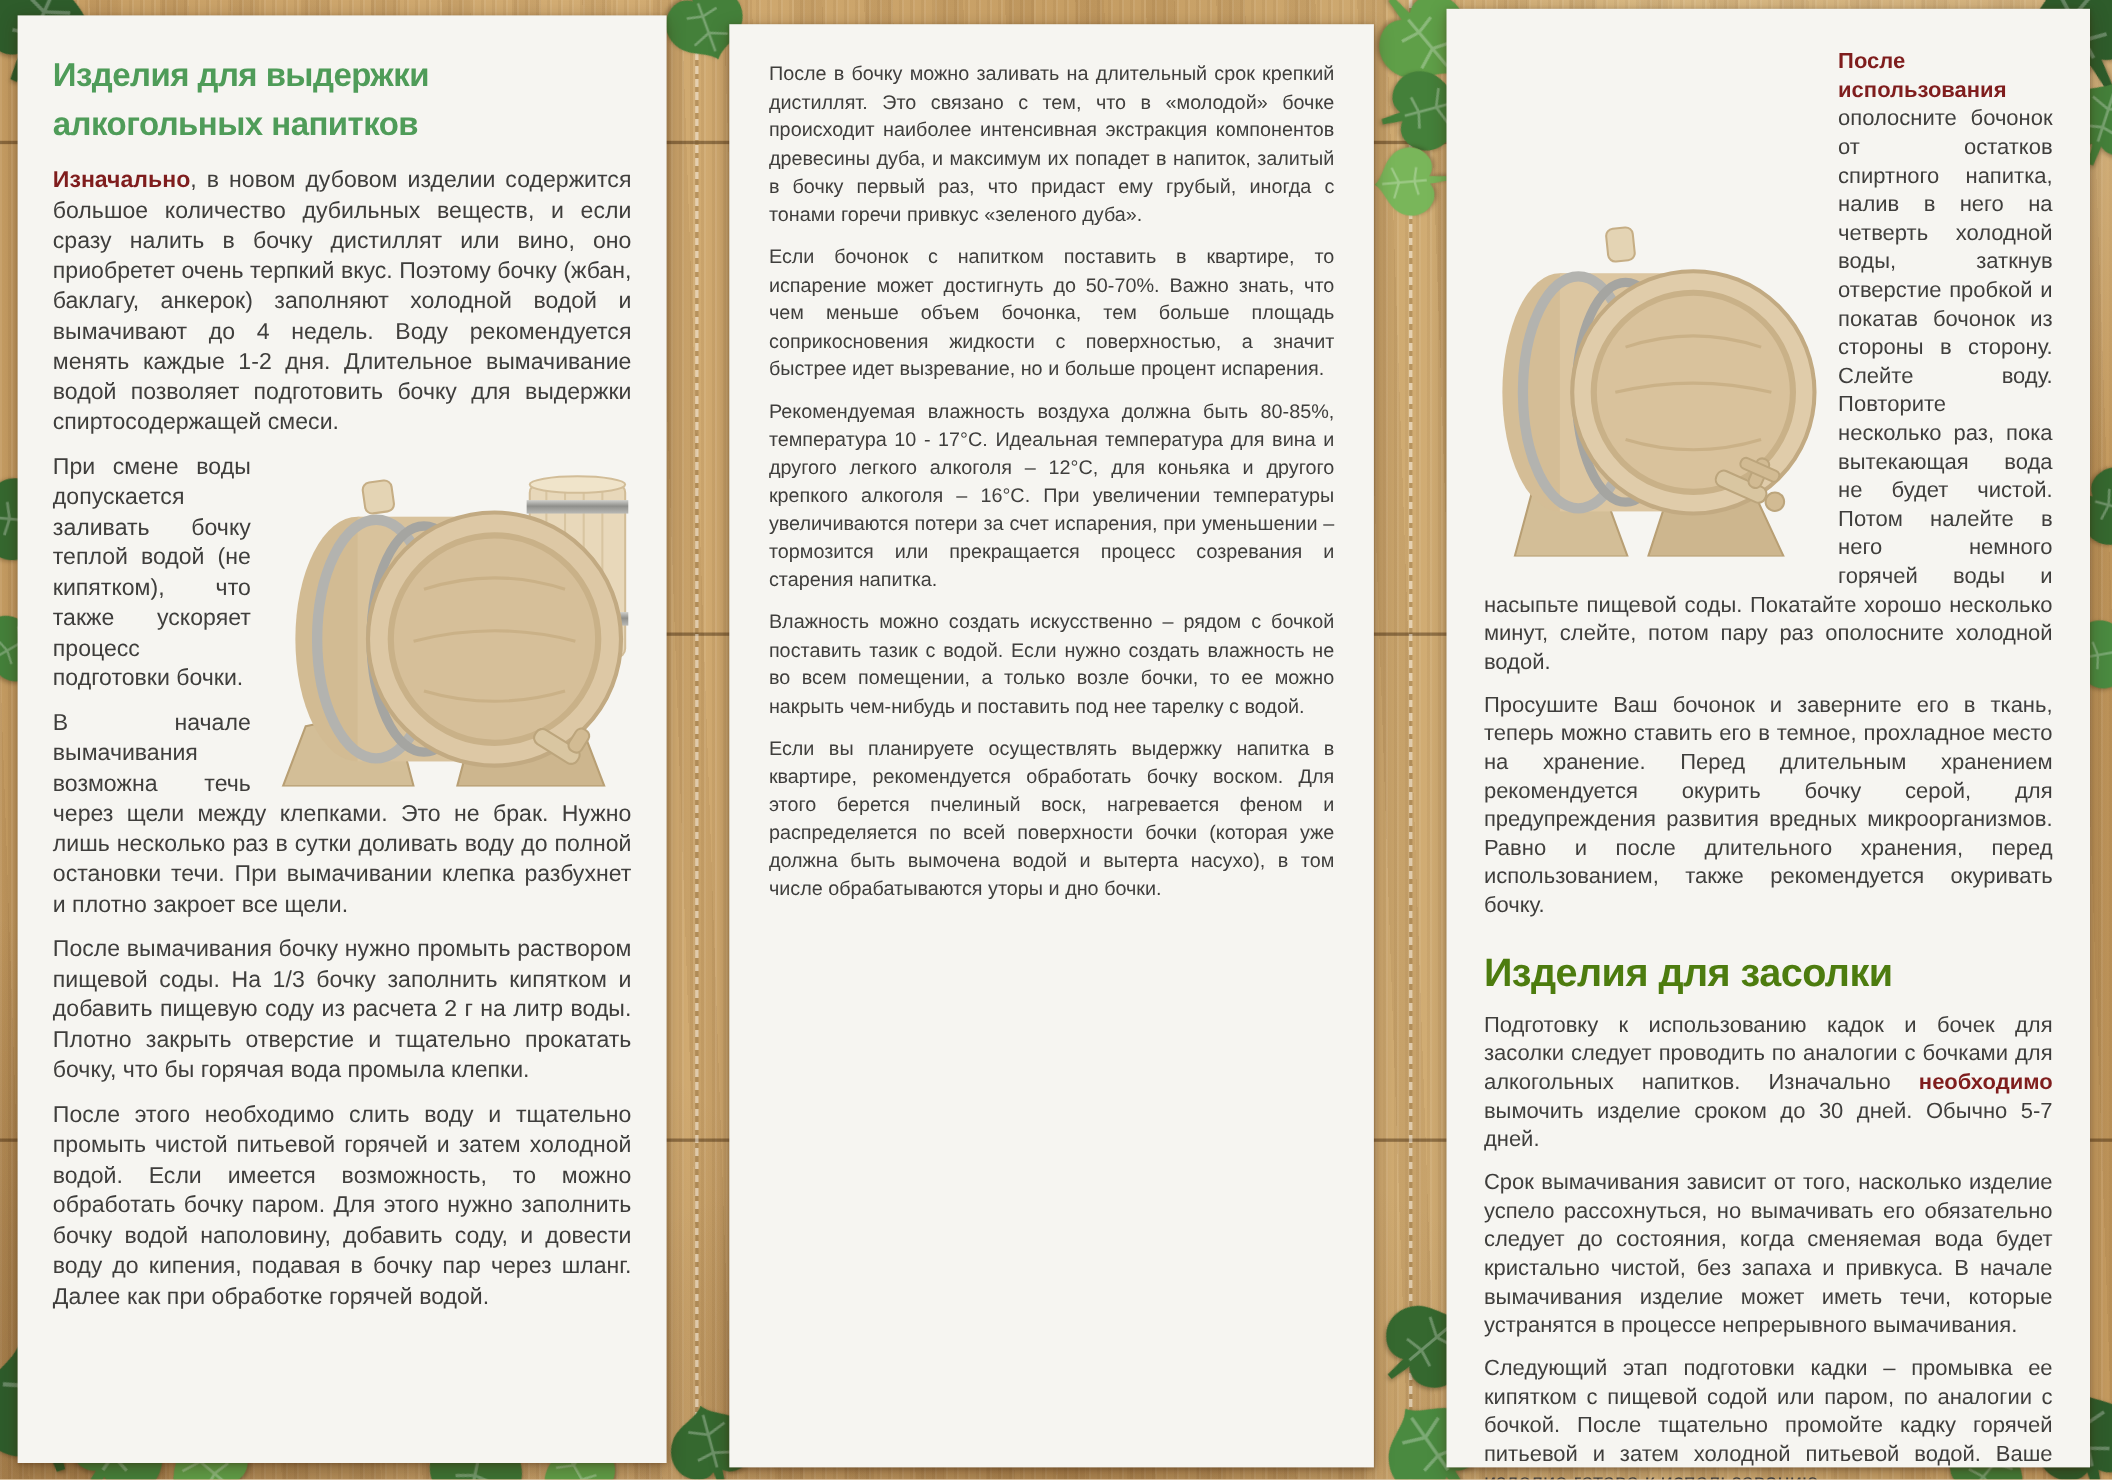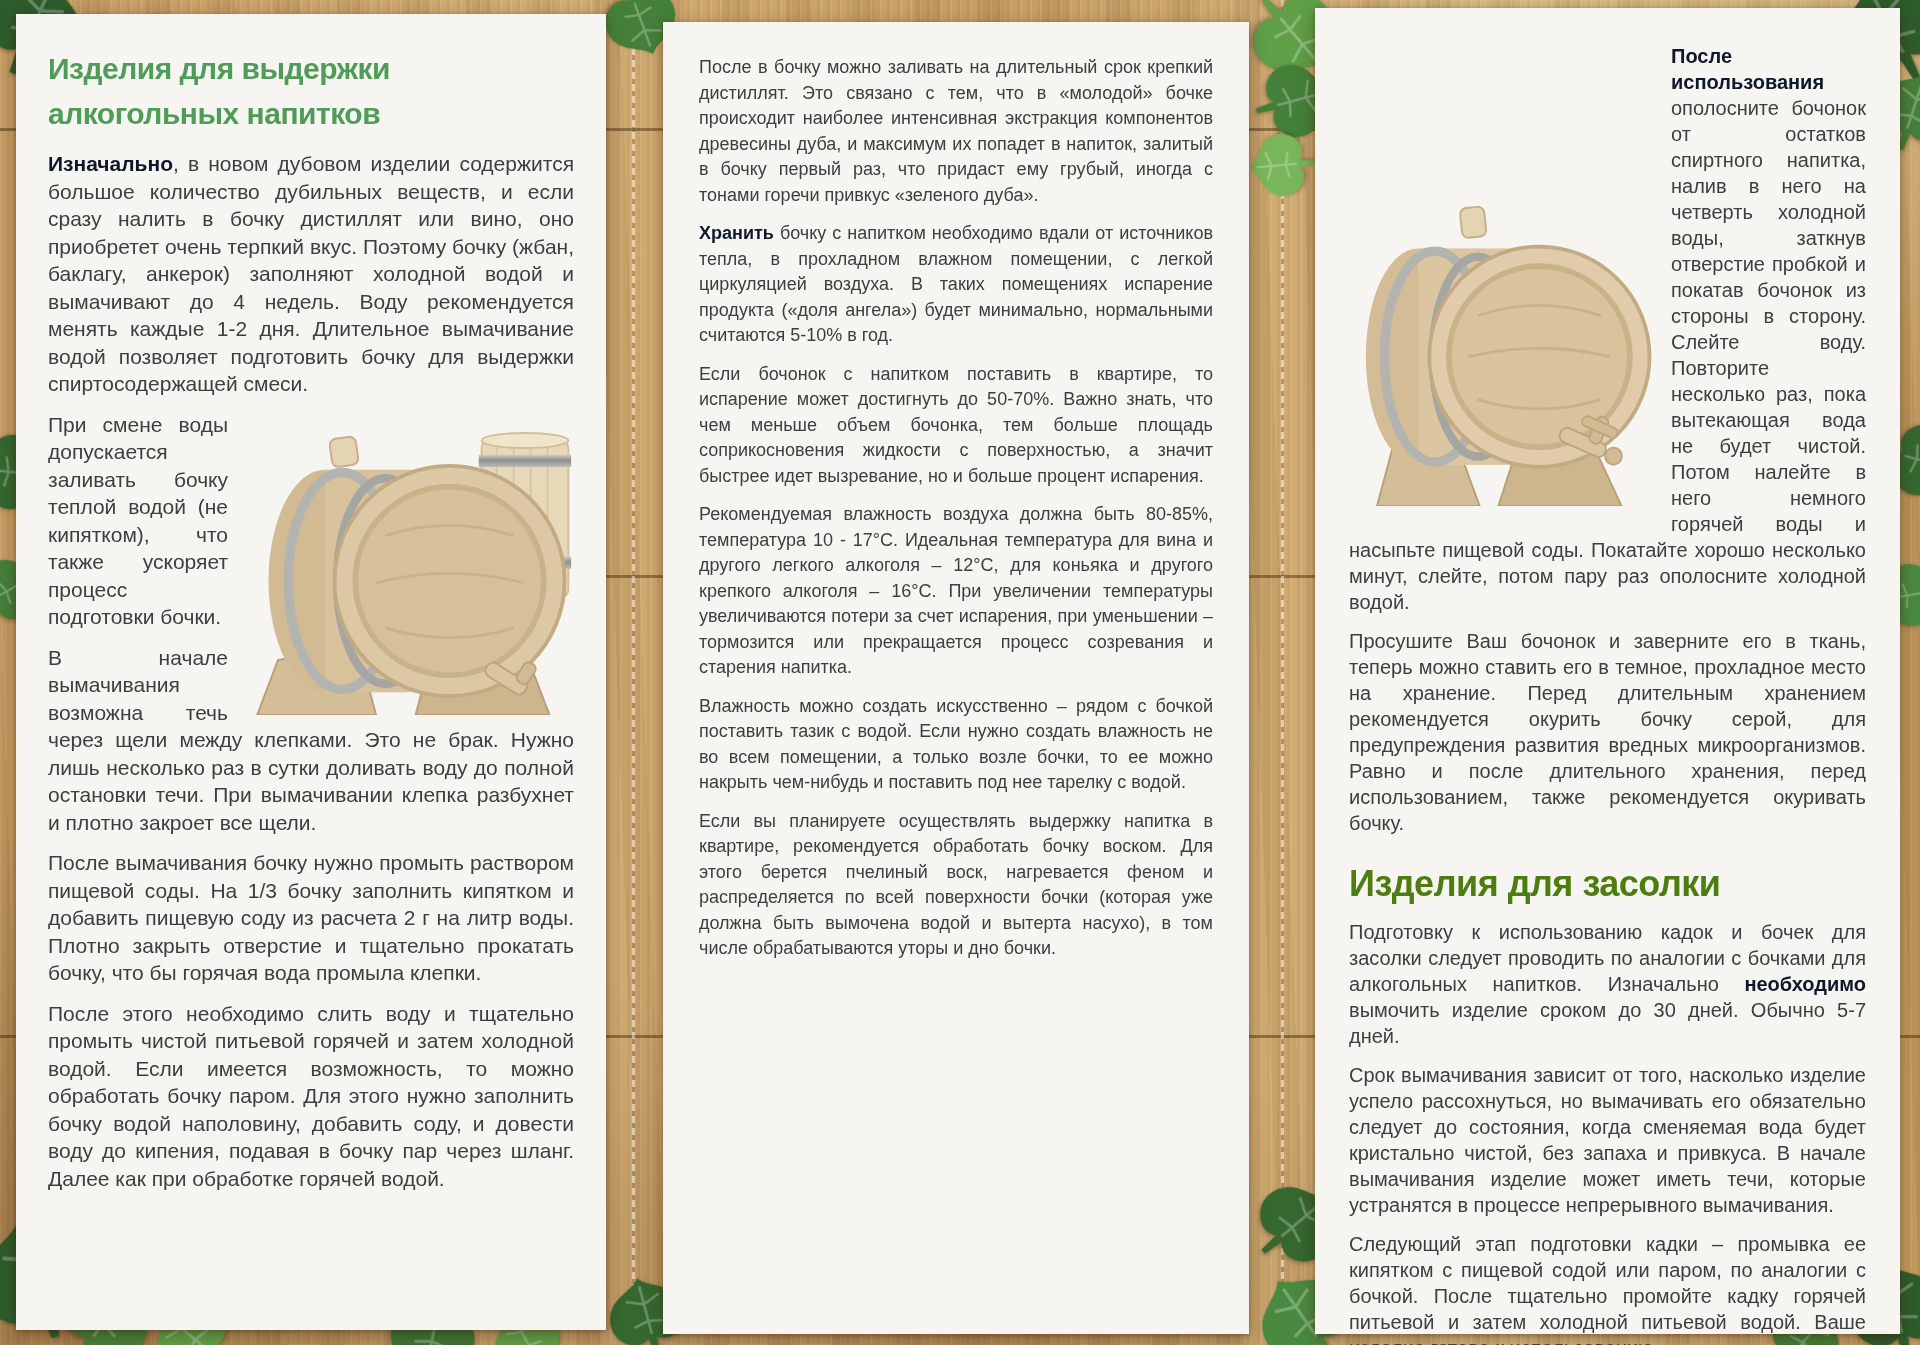--- a/index.html
+++ b/index.html
@@ -25,21 +25,21 @@
 
   
   .panel{position:absolute;background:#f6f5f1;box-shadow:0 5px 16px rgba(55,28,4,0.38),0 1px 4px rgba(55,28,4,0.3);
     color:#3f3e3c;text-align:justify;}
   .panel p{margin:13px 0;}
   .panel-left  {left:16px;  top:14px; width:590px; height:1316px; padding:26px 32px;box-sizing:border-box;font-size:21px;line-height:27.5px;}
   .panel-mid   {left:663px; top:22px; width:586px; height:1312px; padding:20px 36px;box-sizing:border-box;font-size:18px;line-height:25.5px;}
   .panel-right {left:1315px;top:8px;  width:585px; height:1326px; padding:22px 34px;box-sizing:border-box;font-size:20px;line-height:26px;}
   .ghead{color:#4f9c59;font-weight:bold;font-size:30px;line-height:45px;margin:6px 0 14px 0;text-align:left;letter-spacing:-0.5px;}
   .ghead2{color:#4d7c0f;font-weight:bold;font-size:36px;line-height:44px;margin:26px 0 10px 0;text-align:left;letter-spacing:-0.5px;}
-  b.lead{color:#0f172a;}
+  b.lead{color:#7f1d1d;}
 
   .photo{background:transparent;}
   .photo-l{float:right;width:330px;height:302px;margin:2px 0 8px 16px;}
   .photo-r{float:left;width:308px;height:308px;margin:168px 14px 10px 0;}
   .photo svg{width:100%;height:100%;display:block;}
 </style>
 </head>
 <body>
 
 <svg width="0" height="0" style="position:absolute">
@@ -159,21 +159,20 @@
       </svg>
     </div>
     <p>При смене воды допускается заливать бочку теплой водой (не кипятком), что также ускоряет процесс подготовки бочки.</p>
     <p>В начале вымачивания возможна течь через щели между клепками. Это не брак. Нужно лишь несколько раз в сутки доливать воду до полной остановки течи. При вымачивании клепка разбухнет и плотно закроет все щели.</p>
     <p>После вымачивания бочку нужно промыть раствором пищевой соды. На 1/3 бочку заполнить кипятком и добавить пищевую соду из расчета 2 г на литр воды. Плотно закрыть отверстие и тщательно прокатать бочку, что бы горячая вода промыла клепки.</p>
     <p>После этого необходимо слить воду и тщательно промыть чистой питьевой горячей и затем холодной водой. Если имеется возможность, то можно обработать бочку паром. Для этого нужно заполнить бочку водой наполовину, добавить соду, и довести воду до кипения, подавая в бочку пар через шланг. Далее как при обработке горячей водой.</p>
   </section>
 
   <section class="panel panel-mid">
     <p>После в бочку можно заливать на длительный срок крепкий дистиллят. Это связано с тем, что в «молодой» бочке происходит наиболее интенсивная экстракция компонентов древесины дуба, и максимум их попадет в напиток, залитый в бочку первый раз, что придаст ему грубый, иногда с тонами горечи привкус «зеленого дуба».</p>
-    <p><b class="lead">Хранить</b><span> бочку с напитком необходимо вдали от источников тепла, в прохладном влажном помещении, с легкой циркуляцией воздуха. В таких помещениях испарение продукта («доля ангела») будет минимально, нормальными считаются 5-10% в год.</span></p>
     <p>Если бочонок с напитком поставить в квартире, то испарение может достигнуть до 50-70%. Важно знать, что чем меньше объем бочонка, тем больше площадь соприкосновения жидкости с поверхностью, а значит быстрее идет вызревание, но и больше процент испарения.</p>
     <p>Рекомендуемая влажность воздуха должна быть 80-85%, температура 10 - 17°С. Идеальная температура для вина и другого легкого алкоголя – 12°С, для коньяка и другого крепкого алкоголя – 16°С. При увеличении температуры увеличиваются потери за счет испарения, при уменьшении – тормозится или прекращается процесс созревания и старения напитка.</p>
     <p>Влажность можно создать искусственно – рядом с бочкой поставить тазик с водой. Если нужно создать влажность не во всем помещении, а только возле бочки, то ее можно накрыть чем-нибудь и поставить под нее тарелку с водой.</p>
     <p>Если вы планируете осуществлять выдержку напитка в квартире, рекомендуется обработать бочку воском. Для этого берется пчелиный воск, нагревается феном и распределяется по всей поверхности бочки (которая уже должна быть вымочена водой и вытерта насухо), в том числе обрабатываются уторы и дно бочки.</p>
   </section>
 
   <section class="panel panel-right">
     <div class="photo photo-r">
       <svg viewBox="0 0 330 330">
 

